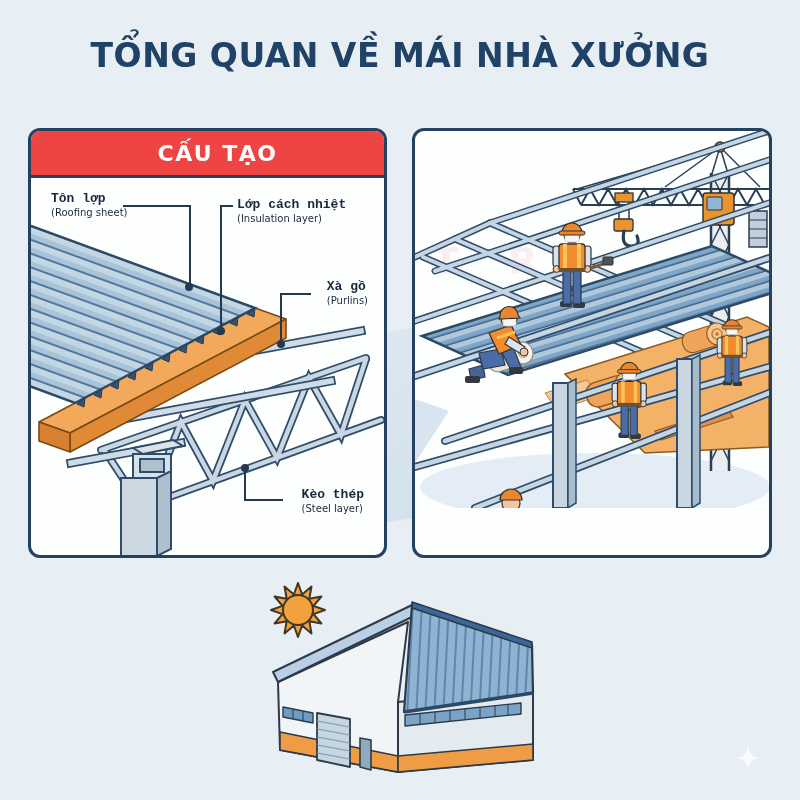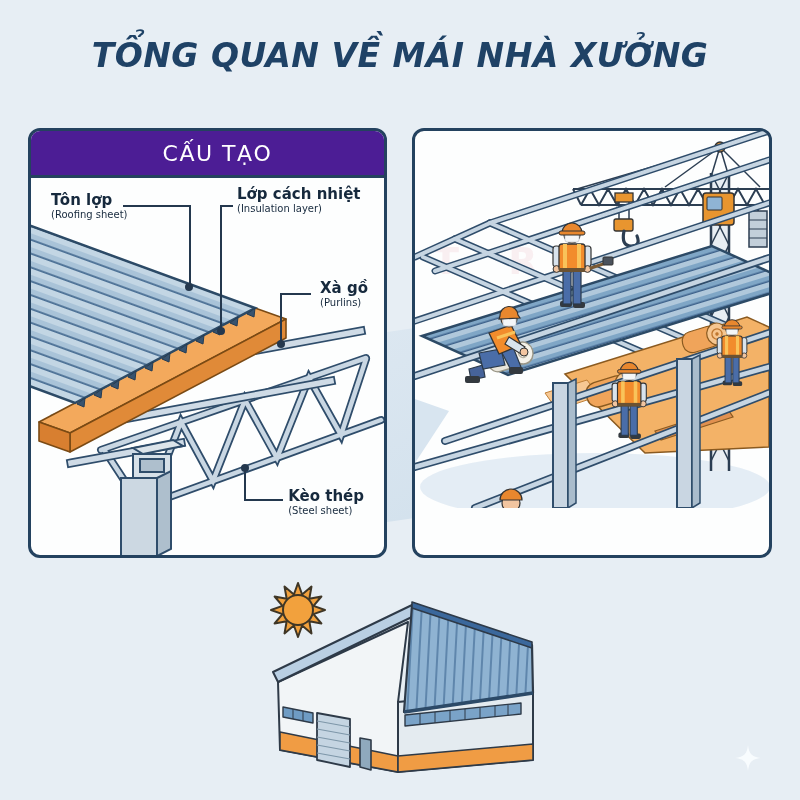--- a/index.html
+++ b/index.html
@@ -1,30 +1,30 @@
 <!DOCTYPE html>
 <html><head>
 <meta charset="utf-8">
 <style>
   html,body{margin:0;padding:0;}
   .stage{position:relative;width:800px;height:800px;background:#e7eef4;overflow:hidden;
          font-family:"DejaVu Sans","Liberation Sans",sans-serif;}
   .title{position:absolute;left:0;top:36px;width:800px;text-align:center;
-         font-size:33px;font-weight:bold;color:#1f4266;letter-spacing:.5px;font-style:italic;}
+         font-size:33px;font-weight:bold;color:#1f4266;letter-spacing:.5px;}
   .panel{position:absolute;top:128px;width:359px;height:430px;background:#fdfefe;
          border:3px solid #24425f;border-radius:12px;box-sizing:border-box;overflow:hidden;}
   .panel.left{left:28px;}
   .panel.right{left:412px;width:360px;}
-  .panel-header{height:44px;background:#4c1d95;border-bottom:3px solid #24425f;
+  .panel-header{height:44px;background:#ef4444;border-bottom:3px solid #24425f;
          display:flex;align-items:center;justify-content:center;color:#fff;
-         font-size:22px;font-weight:normal;letter-spacing:1.5px;padding-left:20px;}
+         font-size:22px;font-weight:bold;letter-spacing:1.5px;padding-left:20px;}
   .panel-body{position:relative;height:377px;}
   .panel-body svg{position:absolute;left:0;top:0;z-index:1;}
   .anno{position:absolute;z-index:2;color:#16293d;line-height:1.12;}
-  .anno .term{font-weight:bold;font-size:15px;display:block;}
+  .anno .term{font-weight:bold;font-size:13px;display:block;font-family:Liberation Mono, monospace;}
   .anno .sub{font-size:10px;display:block;}
   .anno.r{text-align:left;}
   .wm{position:absolute;z-index:0;font-weight:bold;pointer-events:none;}
   .wm-gap{left:384px;top:330px;width:34px;height:190px;background:linear-gradient(160deg,#d2e1ee,#c4d8e8);
           opacity:.55;transform:skewY(-8deg);z-index:0;}
   .wm-pink{color:rgba(225,130,150,.12);font-size:38px;letter-spacing:18px;}
   .sparkle{position:absolute;left:735px;top:745px;z-index:3;}
   .bottom-art{position:absolute;left:225px;top:560px;z-index:1;}
 </style>
 </head>
@@ -118,31 +118,31 @@
           <circle cx="190" cy="153" r="4"></circle>
           <circle cx="250" cy="166" r="4"></circle>
           <circle cx="214" cy="290" r="4"></circle>
         </g>
       </svg>
 
       <div class="anno" style="left:20px;top:14px">
         <span class="term">Tôn lợp</span>
         <span class="sub">(Roofing sheet)</span>
       </div>
-      <div class="anno" style="left:206px;top:8px">
+      <div class="anno" style="left:206px;top:20px">
         <span class="term">Lớp cách nhiệt</span>
         <span class="sub">(Insulation layer)</span>
       </div>
       <div class="anno r" style="right:16px;top:102px">
         <span class="term">Xà gồ</span>
         <span class="sub">(Purlins)</span>
       </div>
       <div class="anno r" style="right:20px;top:310px">
         <span class="term">Kèo thép</span>
-        <span class="sub">(Steel sheet)</span>
+        <span class="sub">(Steel layer)</span>
       </div>
     </div>
   </div>
 
   <div class="panel right">
     <div class="panel-body">
       <div class="wm wm-pink" style="left:18px;top:108px">T R</div>
       <svg width="354" height="377" viewBox="0 0 354 377">
         <defs>
           <pattern id="corr2" width="11" height="11" patternUnits="userSpaceOnUse" patternTransform="rotate(-107)">

